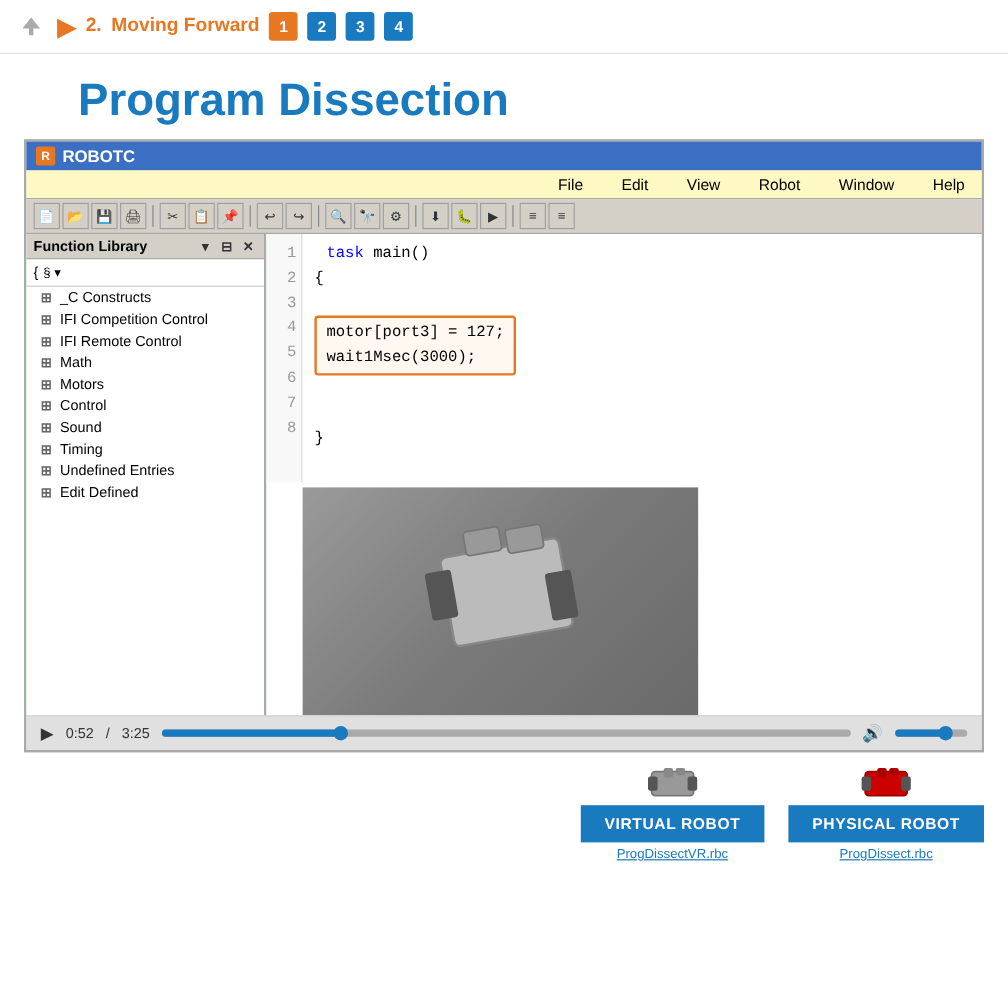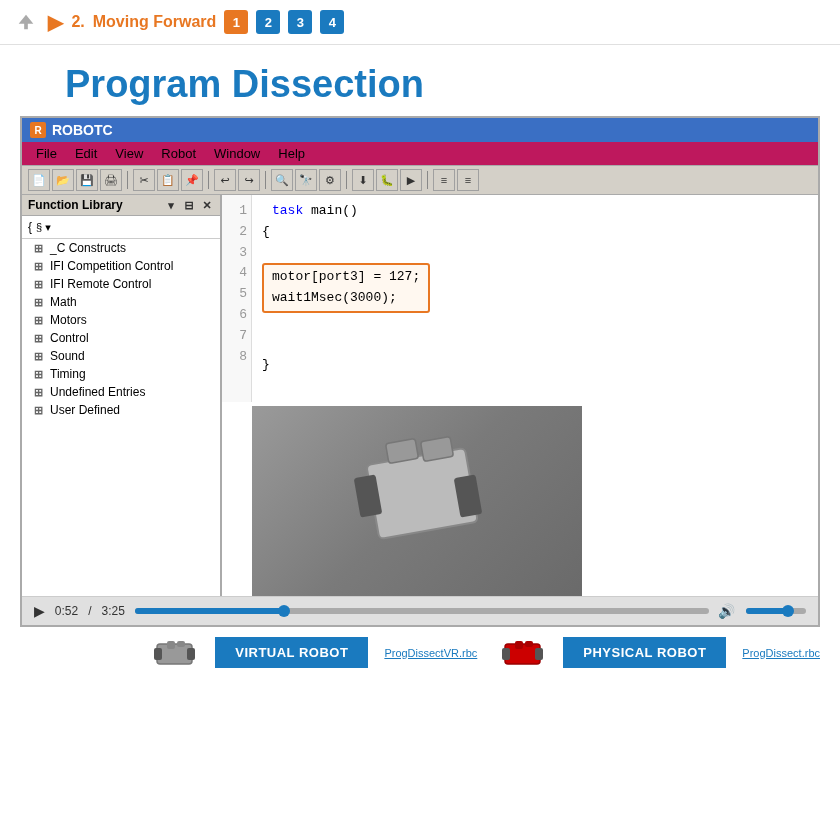--- a/index.html
+++ b/index.html
@@ -97,26 +97,27 @@
       font-weight: bold;
     }
     .robotc-titlebar-text {
       color: #fff;
       font-weight: bold;
       font-size: 14px;
     }
 
     
     .robotc-menubar {
-      background: #be185d;
+      background: #fef9c3;
       padding: 2px 6px;
       display: flex;
-      gap: 2px;
+      gap: 16px;
       align-items: center;
       border-bottom: 1px solid #aaa;
+      justify-content: flex-end;
     }
     .menu-item {
       padding: 2px 8px;
       font-size: 13px;
       cursor: pointer;
       color: #000;
     }
 
     
     .robotc-toolbar {
@@ -338,23 +339,23 @@
     
     .bottom-buttons {
       display: flex;
       justify-content: flex-end;
       padding: 10px 20px;
       gap: 20px;
       align-items: flex-start;
     }
     .robot-btn-group {
       display: flex;
-      flex-direction: row;
-      align-items: center;
-      gap: 16px;
+      flex-direction: column;
+      align-items: center;
+      gap: 4px;
     }
     .robot-btn {
       padding: 8px 20px;
       font-size: 13px;
       font-weight: bold;
       color: #fff;
       border: none;
       cursor: pointer;
       letter-spacing: 0.5px;
     }
@@ -487,21 +488,21 @@
         <div class="fl-item">
           <span class="fl-plus">⊞</span>
           <span>Timing</span>
         </div>
         <div class="fl-item">
           <span class="fl-plus">⊞</span>
           <span>Undefined Entries</span>
         </div>
         <div class="fl-item">
           <span class="fl-plus">⊞</span>
-          <span>User Defined</span>
+          <span>Edit Defined</span>
         </div>
       </div>
 
       <div class="code-editor">
         <div class="code-content">
           <div class="line-numbers">
             <div>1</div>
             <div>2</div>
             <div>3</div>
             <div>4</div>

